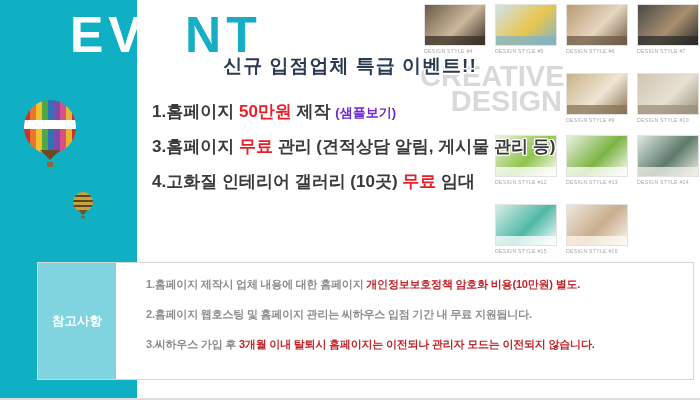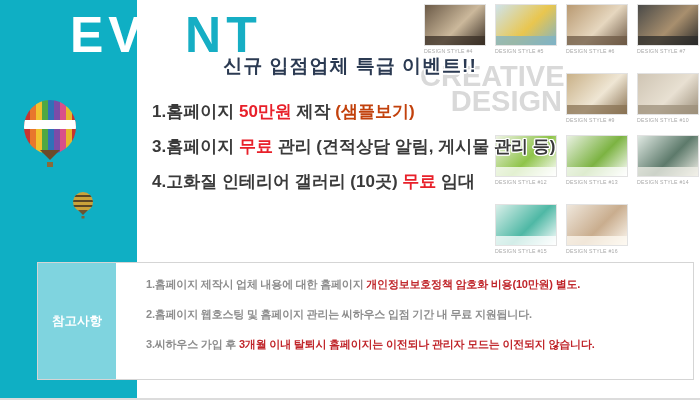--- a/index.html
+++ b/index.html
@@ -148,21 +148,21 @@
     color: #3A3A3A;
     margin-bottom: 12px;
     white-space: nowrap;
     text-shadow:
        1.3px 0 0 #fff, -1.3px 0 0 #fff,
        0 1.3px 0 #fff, 0 -1.3px 0 #fff,
        1px 1px 0 #fff, -1px 1px 0 #fff,
        1px -1px 0 #fff, -1px -1px 0 #fff;
   }
   .bullet .red { color: #E8202A; }
-  .bullet .red-sm { color: #c2410c; font-size: 17px; }
+  .bullet .red-sm { color: #6d28d9; font-size: 13px; }
 
   
   .notice {
     position: absolute;
     left: 37px;
     top: 262px;
     width: 657px;
     height: 118px;
     background: #ffffff;
     border: 1px solid #d5d5d5;

